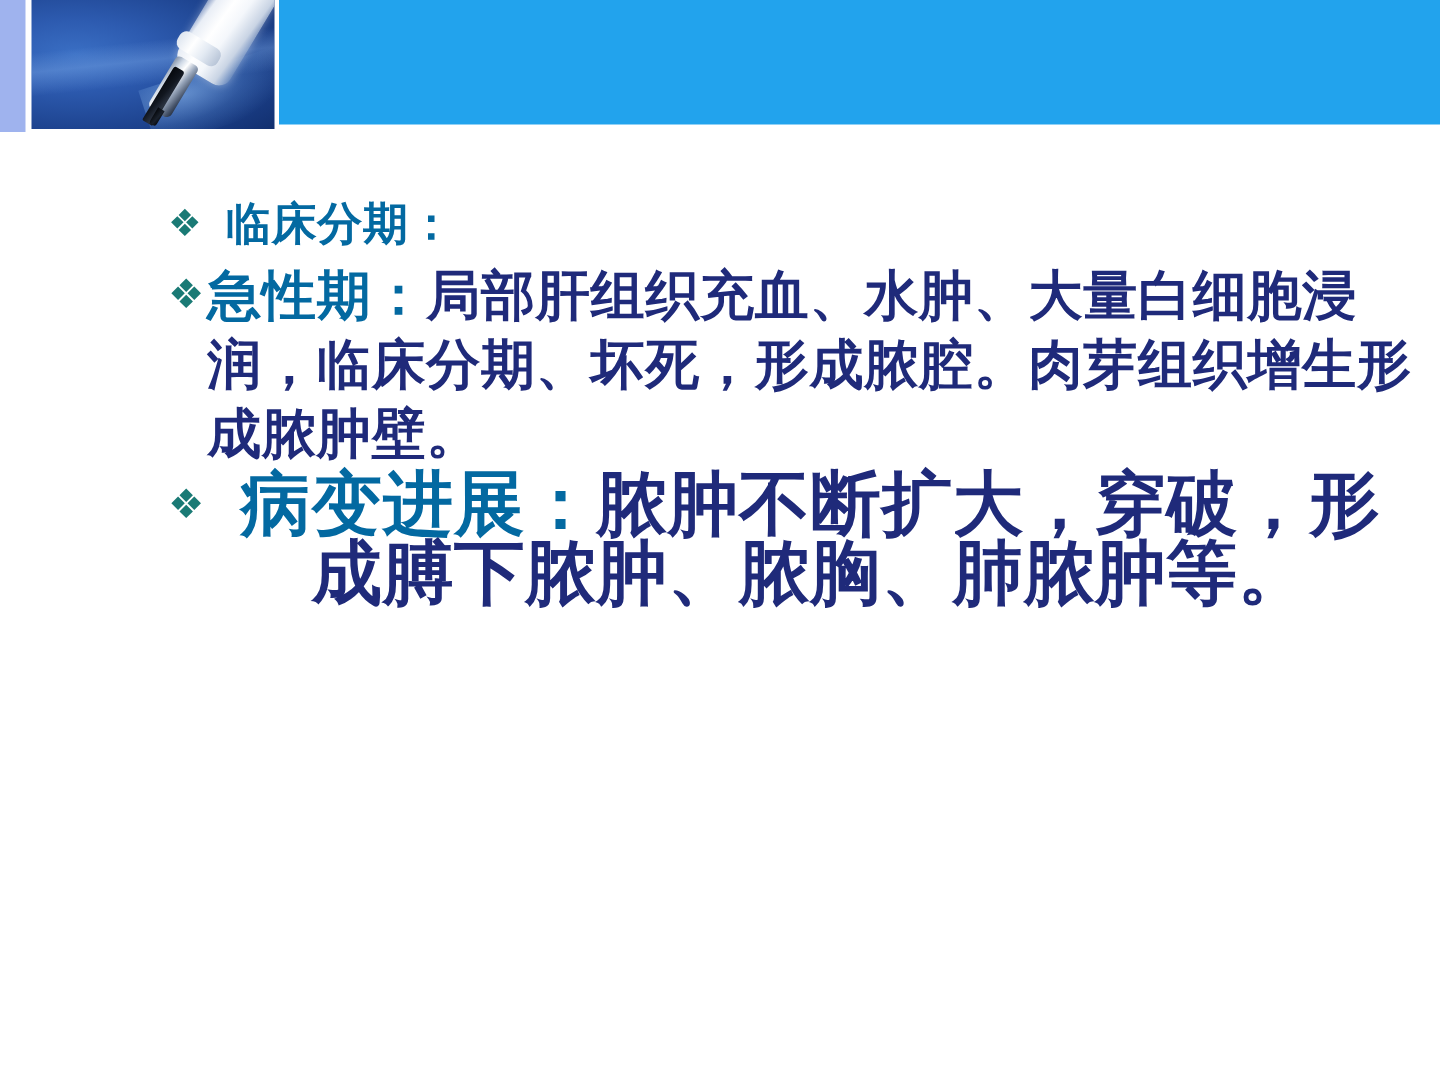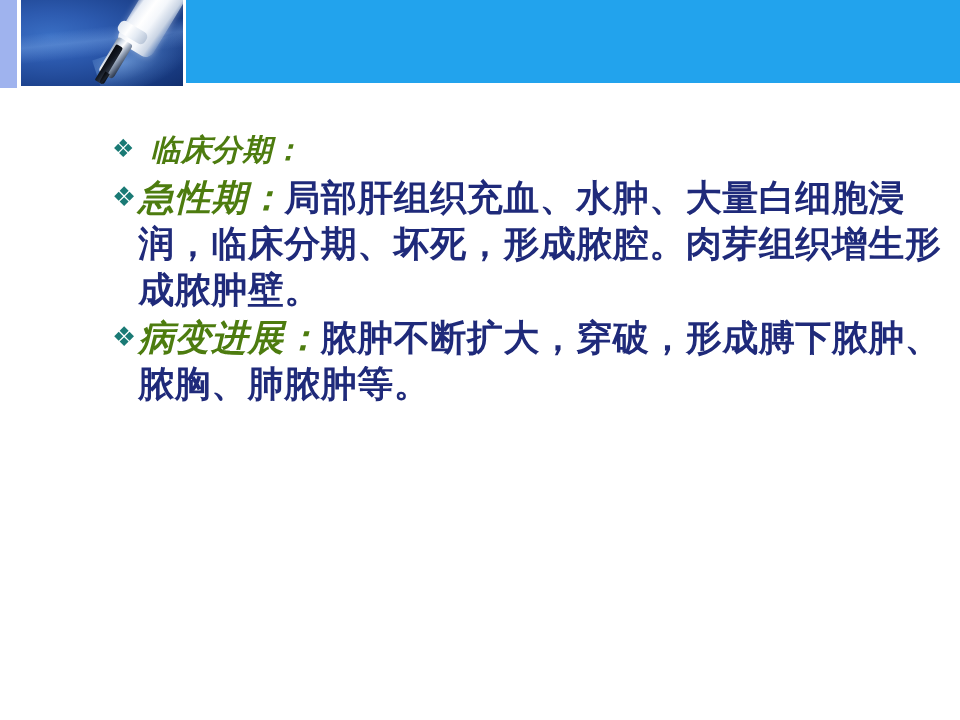--- a/index.html
+++ b/index.html
@@ -163,22 +163,21 @@
   }
 
   .para-text {
     font-family: "DejaVu Serif", "Liberation Serif", serif;
     font-weight: bold;
     color: #1f2a7a;
     letter-spacing: 0.5px;
   }
 
   .kicker {
-    color: #4d7c0f;
-    font-style: italic;
+    color: #0369a1;
   }
 
   
   #row-clinical-staging {
     margin-bottom: 4px;
   }
   #row-clinical-staging .bullet-mark {
     font-size: 25px;
     padding-top: 6px;
     margin-right: 16px;
@@ -205,24 +204,25 @@
     margin-left: -30px;
   }
 
   
   #row-lesion-progress .bullet-mark {
     font-size: 27px;
     padding-top: 9px;
     margin-right: 2px;
   }
   #row-lesion-progress .para-text {
-    font-size: 36px;
+    font-size: 47px;
     line-height: 46px;
     padding-left: 34px;
     margin-left: -34px;
+    text-align: center;
   }
 </style>
 </head>
 <body>
 
 <div id="slide-header">
 
   <div id="header-left-strip"></div>
 
   <div id="header-photo">

